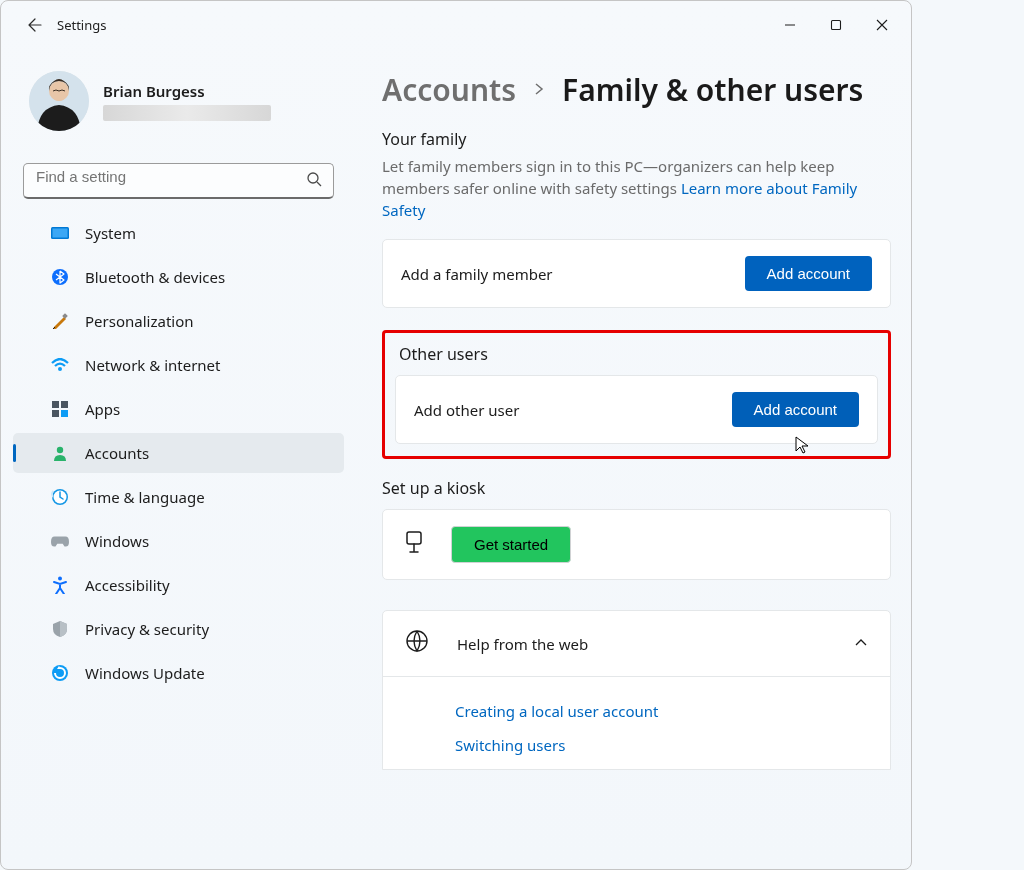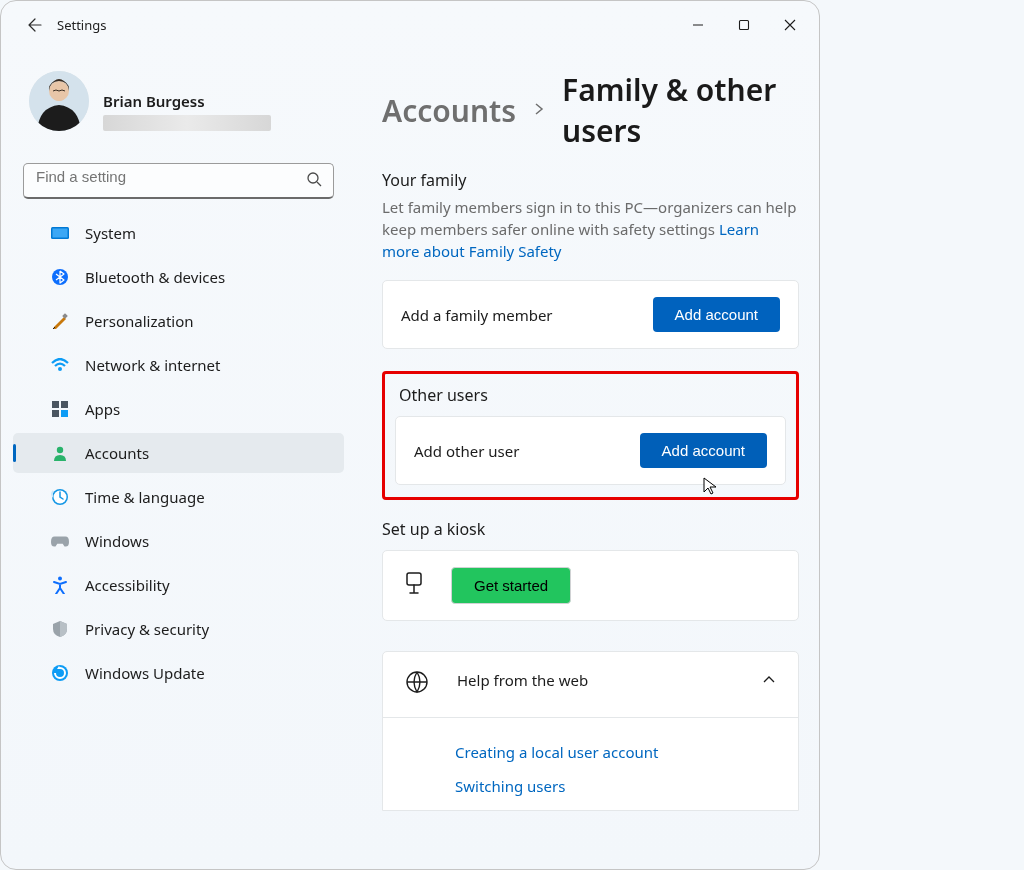--- a/index.html
+++ b/index.html
@@ -1,25 +1,25 @@
 <!DOCTYPE html>
 <html><head>
 <meta charset="utf-8">
 <style>
 html,body{margin:0;padding:0;width:1024px;height:870px;overflow:hidden;font-family:"Segoe UI",system-ui,sans-serif;background:#f4f8fb;color:#1c1c1c;}
-.window{position:relative;width:820px;height:870px;border:1px solid #c5c5c5;border-radius:16px;box-sizing:border-box;background:linear-gradient(180deg,#f6f9fc 0%,#f3f7fb 100%);}
+.window{position:relative;width:912px;height:870px;border:1px solid #c5c5c5;border-radius:8px;box-sizing:border-box;background:linear-gradient(180deg,#f6f9fc 0%,#f3f7fb 100%);}
 .titlebar{height:48px;display:flex;align-items:center;padding:0 6px;}
 .tb-left{display:flex;align-items:center;gap:14px;padding-left:18px;}
 .back-arrow{width:18px;height:18px;display:flex;align-items:center;justify-content:center;}
 .app-title{font-size:13px;color:#222;}
 .tb-right{margin-left:auto;display:flex;}
 .win-btn{width:46px;height:32px;display:flex;align-items:center;justify-content:center;border-radius:4px;}
 .body{display:flex;height:calc(100% - 48px);}
 .sidebar{width:355px;flex:0 0 355px;padding:10px 0 0 0;}
-.profile{display:flex;align-items:flex-end;gap:14px;padding:12px 0 14px 28px;}
+.profile{display:flex;align-items:center;gap:14px;padding:12px 0 14px 28px;}
 .avatar{width:60px;height:60px;border-radius:50%;flex:0 0 60px;overflow:hidden;background:#d9e3e9;display:flex;align-items:flex-end;justify-content:center;}
 .profile-name{font-size:15px;font-weight:600;}
 .profile-sub{width:168px;height:16px;background:linear-gradient(90deg,#d7d7d7,#eaeaea,#d7d7d7);margin-top:4px;border-radius:2px;}
 .search{margin:18px 22px 14px 22px;position:relative;}
 .search input{width:100%;box-sizing:border-box;height:36px;border:1px solid #9b9b9b;border-bottom:2px solid #6b6b6b;border-radius:5px;padding:0 40px 8px 12px;font-size:15px;background:#fcfdfe;outline:none;}
 .search .sicon{position:absolute;right:12px;top:50%;transform:translateY(-50%);}
 .nav{margin-top:10px;}
 .nav-item{display:flex;align-items:center;gap:16px;height:40px;padding:0 0 0 38px;margin:4px 12px 4px 12px;border-radius:5px;font-size:15px;cursor:pointer;position:relative;}
 .nav-item.sel{background:#e5eaee;}
 .nav-item.sel::before{content:"";position:absolute;left:0px;top:11px;width:3px;height:18px;background:#0067c0;border-radius:2px;}
@@ -38,21 +38,21 @@
 .btn-primary{background:#0062be;color:#fff;border:none;border-radius:4px;padding:9px 22px;font-size:15px;cursor:pointer;}
 .btn-secondary{background:#22c55e;border:1px solid #d0d2d4;border-radius:4px;padding:9px 22px;font-size:15px;cursor:pointer;}
 .highlight{border:3px solid #e60000;border-radius:4px;padding:10px 10px 12px 10px;margin:22px 0 18px 0;position:relative;}
 .highlight .sec-title{margin:0 0 10px 4px;}
 .cursor{position:absolute;right:76px;bottom:-4px;}
 .kiosk-card{background:#fff;border:1px solid #e4e7e9;border-radius:5px;display:flex;align-items:center;padding:16px 18px;gap:24px;}
 .kiosk-text{flex:1;}
 .kiosk-title{font-size:15px;}
 .kiosk-sub{font-size:14px;color:#6f6f6f;line-height:1.35;margin-top:2px;}
 .help-card{background:#fff;border:1px solid #e4e7e9;border-top-left-radius:5px;border-top-right-radius:5px;margin-top:30px;}
-.help-head{display:flex;gap:28px;padding:18px 22px;}
+.help-head{display:flex;align-items:center;gap:28px;padding:18px 22px;}
 .help-title{font-size:15px;flex:1;}
 .help-links{border-top:1px solid #e4e7e9;padding:14px 0 0 72px;}
 .help-links a{display:block;color:#0067c0;font-size:15px;margin:10px 0 14px 0;text-decoration:none;}
 </style>
 </head>
 <body>
 
 <div class="window">
 
   <div class="titlebar">

